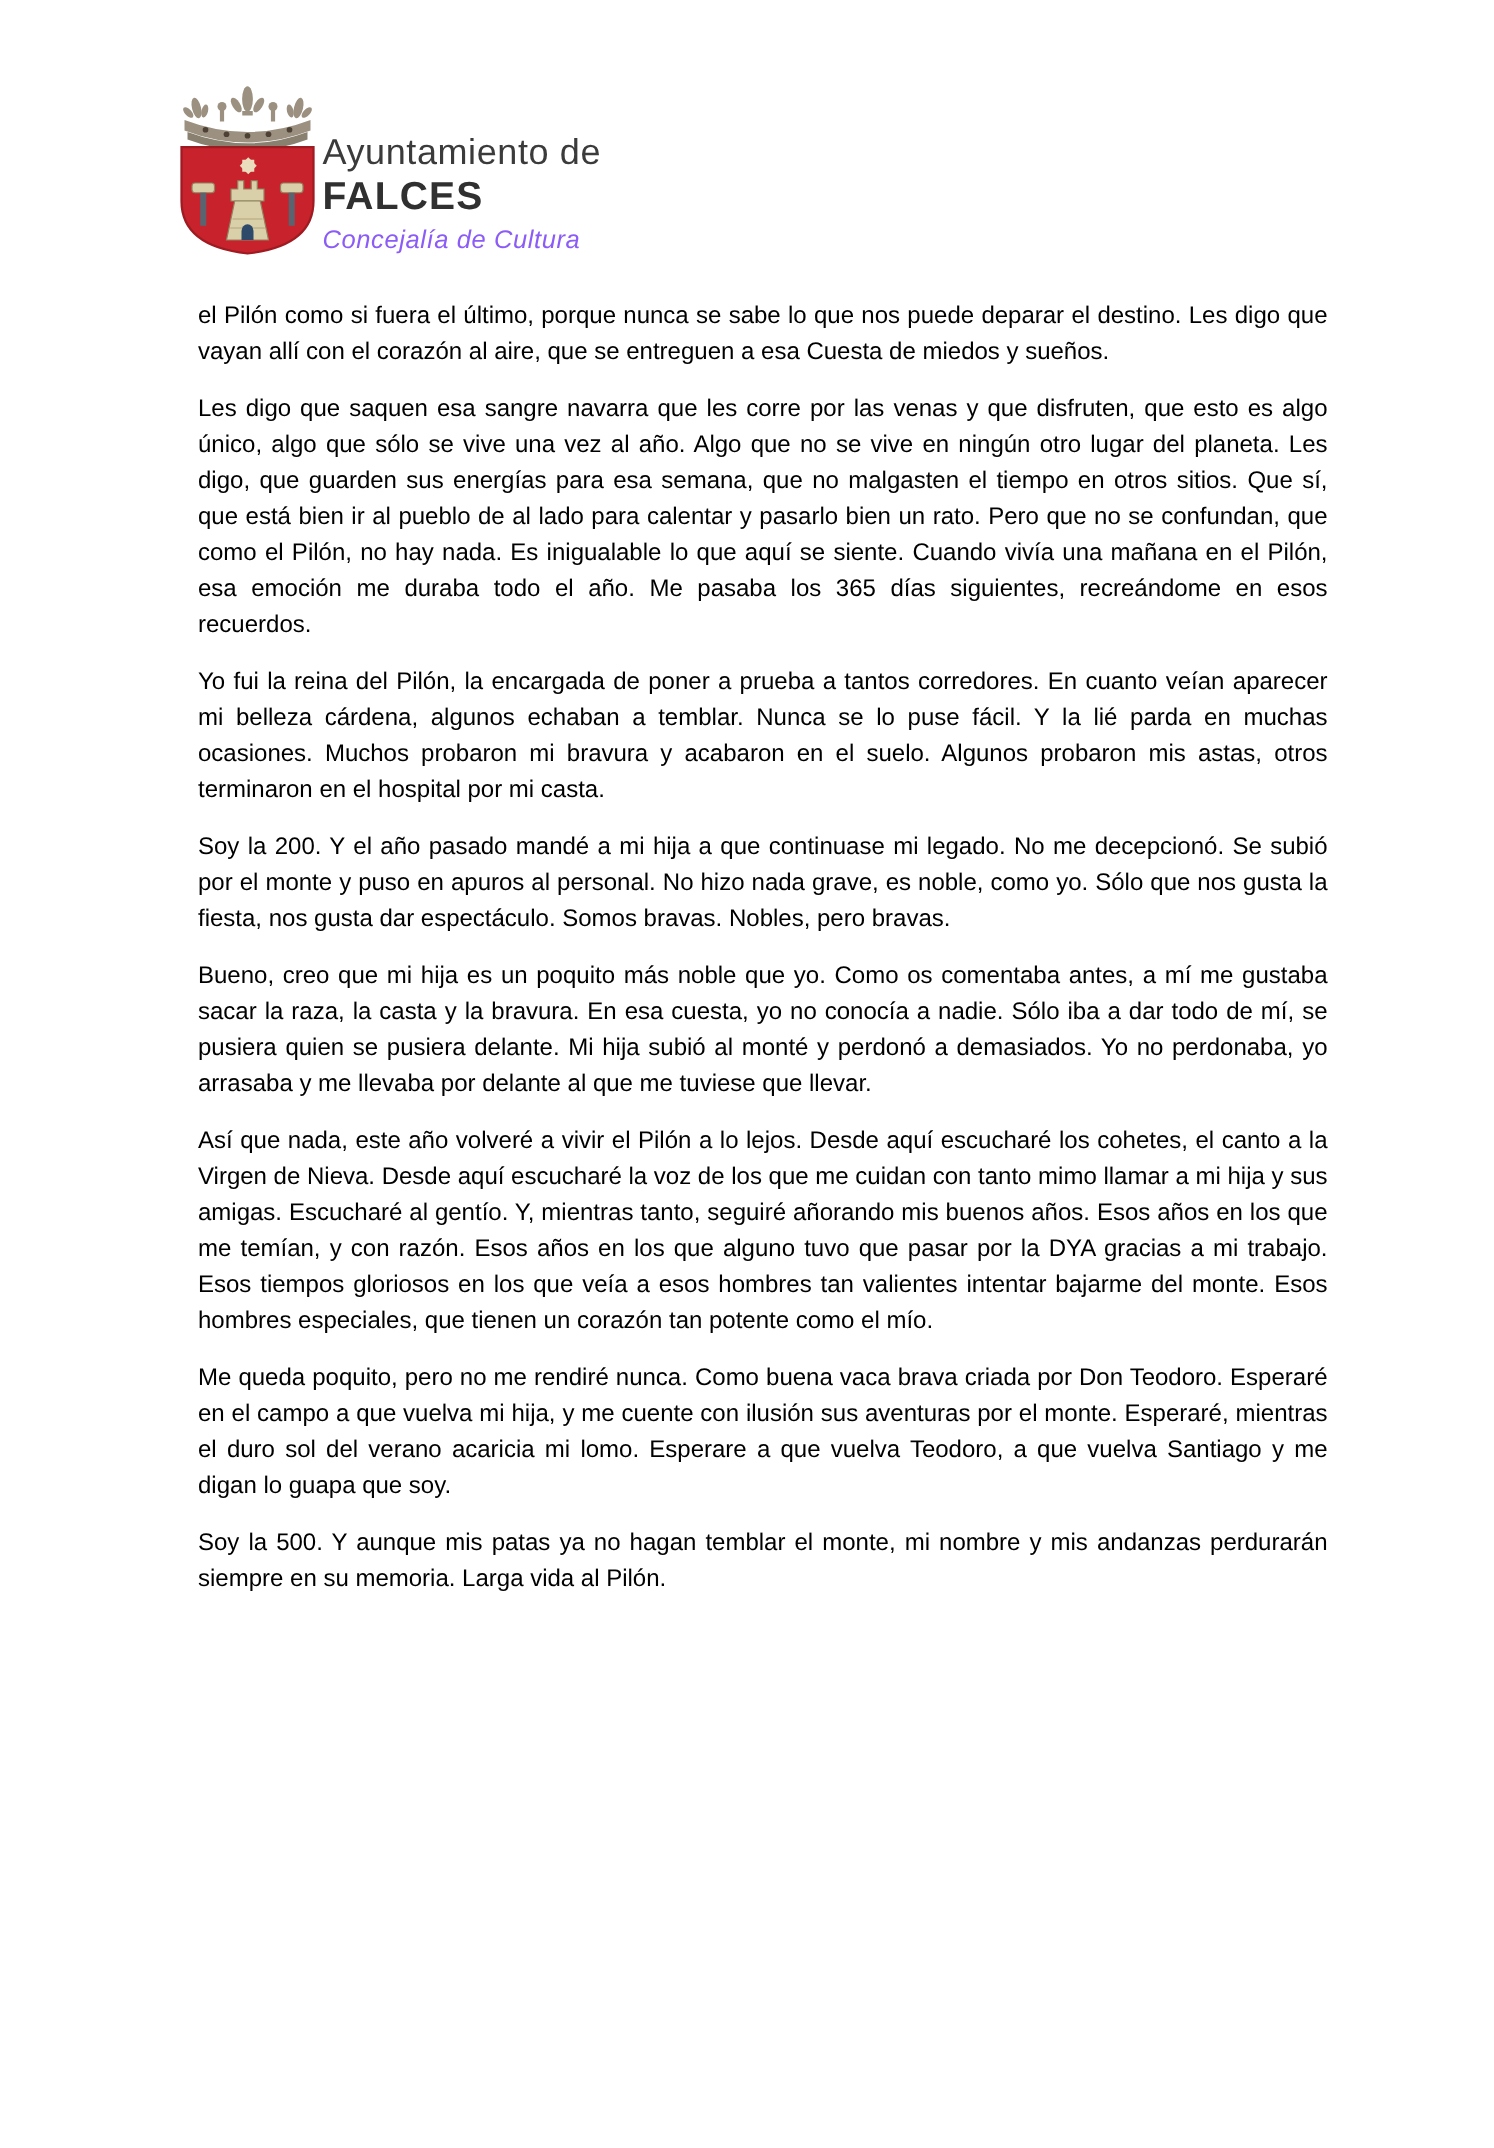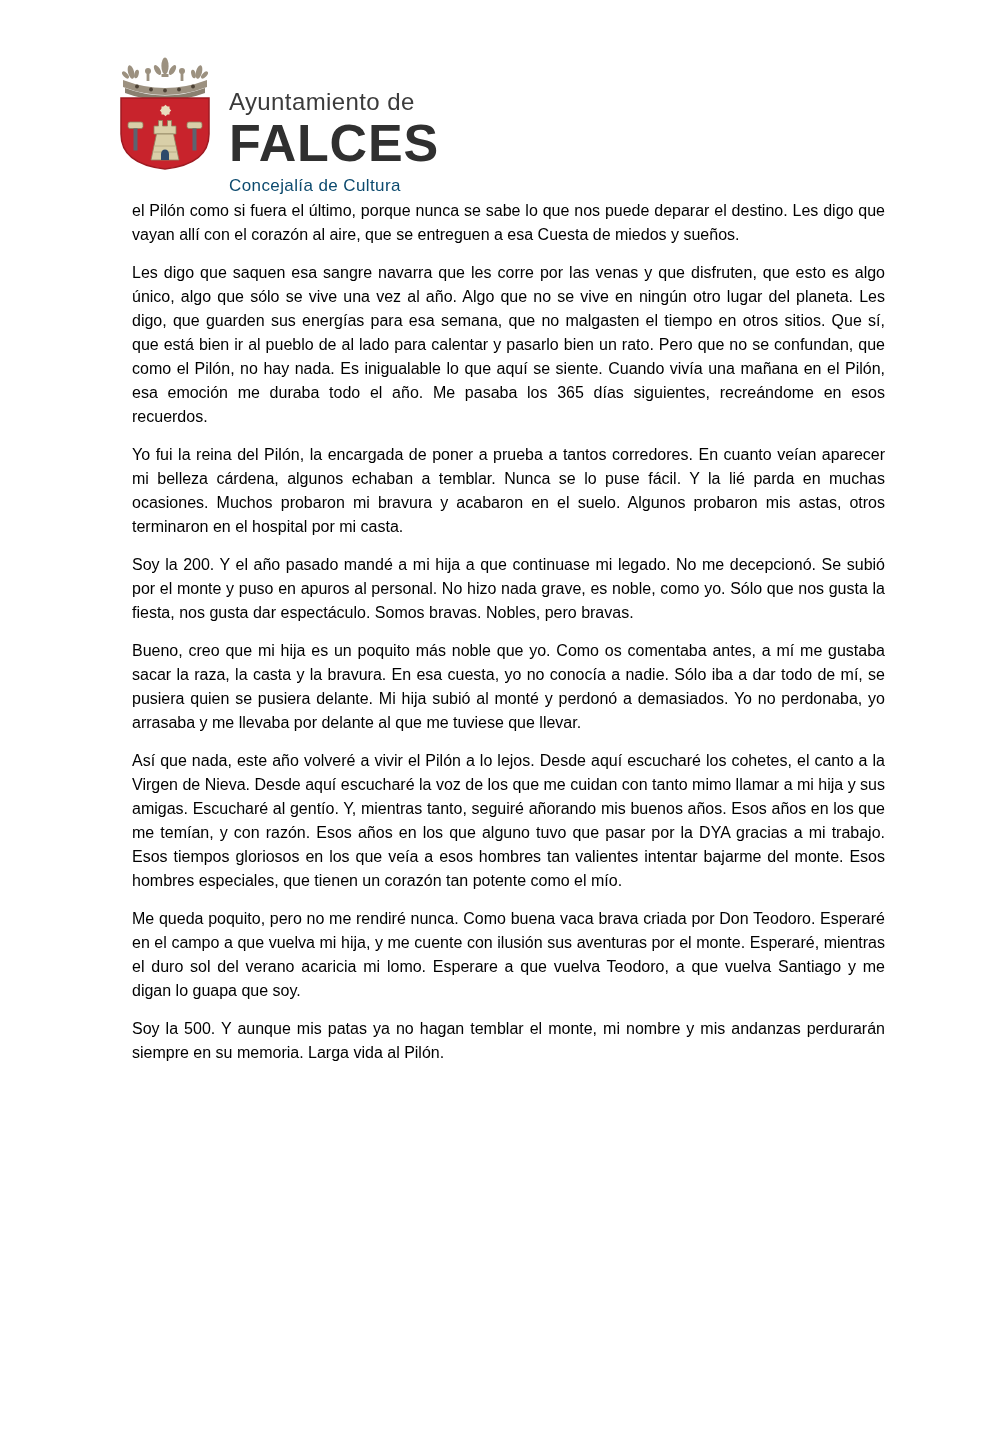--- a/index.html
+++ b/index.html
@@ -10,46 +10,46 @@
     background: #ffffff;
     font-family: "Liberation Sans", sans-serif;
     overflow: hidden;
   }
   .letterhead {
     position: absolute;
     left: 115px;
     top: 56px;
     display: flex;
     align-items: flex-start;
-    gap: 14px;
   }
   .crest { width: 100px; height: 114px; }
   .crest svg { display: block; }
   .logo-text { padding-top: 34px; }
   .org-pre {
     font-size: 24px;
     color: #3b3b3b;
     font-weight: 500;
     letter-spacing: 0.4px;
     line-height: 1;
   }
   .org-name {
-    font-size: 52px;
+    font-size: 26px;
     font-weight: bold;
     color: #303030;
     letter-spacing: 0.8px;
     line-height: 1;
     margin-top: 3px;
   }
   .org-dept {
     font-size: 17px;
-    color: #0c4a6e;
+    color: #8b5cf6;
     letter-spacing: 0.4px;
     line-height: 1;
     margin-top: 8px;
+    font-style: italic;
   }
   .body-text {
     position: absolute;
     left: 132px;
     top: 199px;
     width: 753px;
     font-size: 16px;
     line-height: 24px;
     color: #000000;
     text-align: justify;

